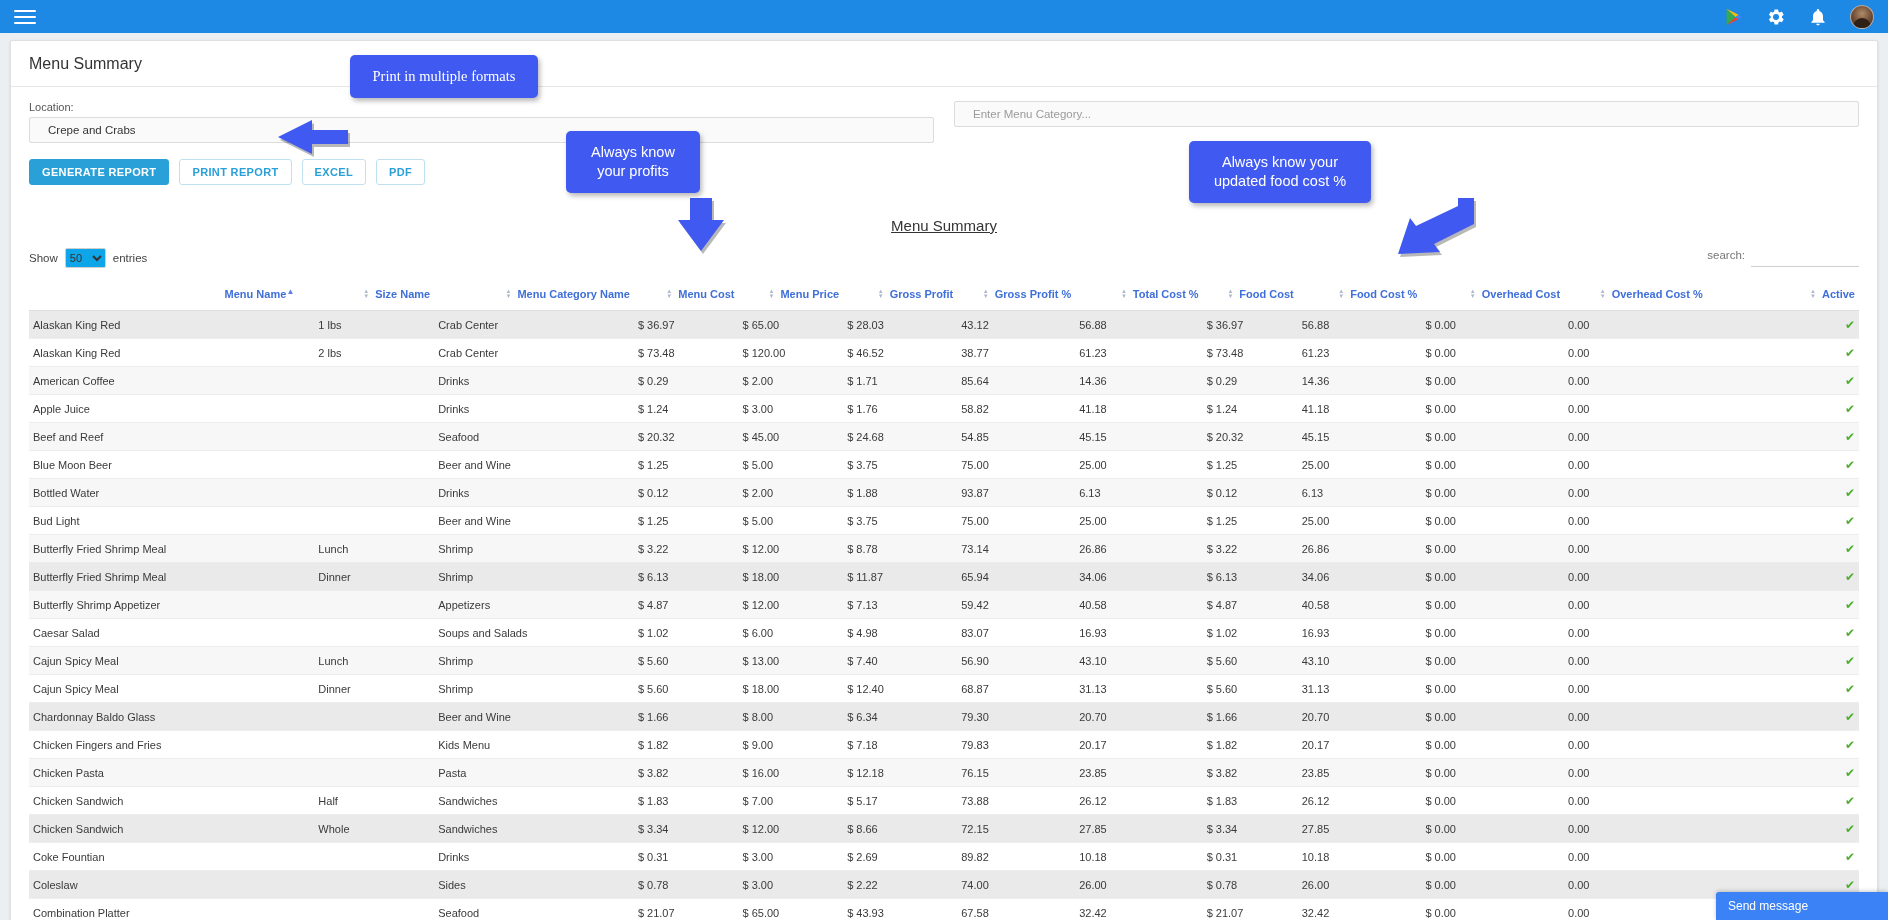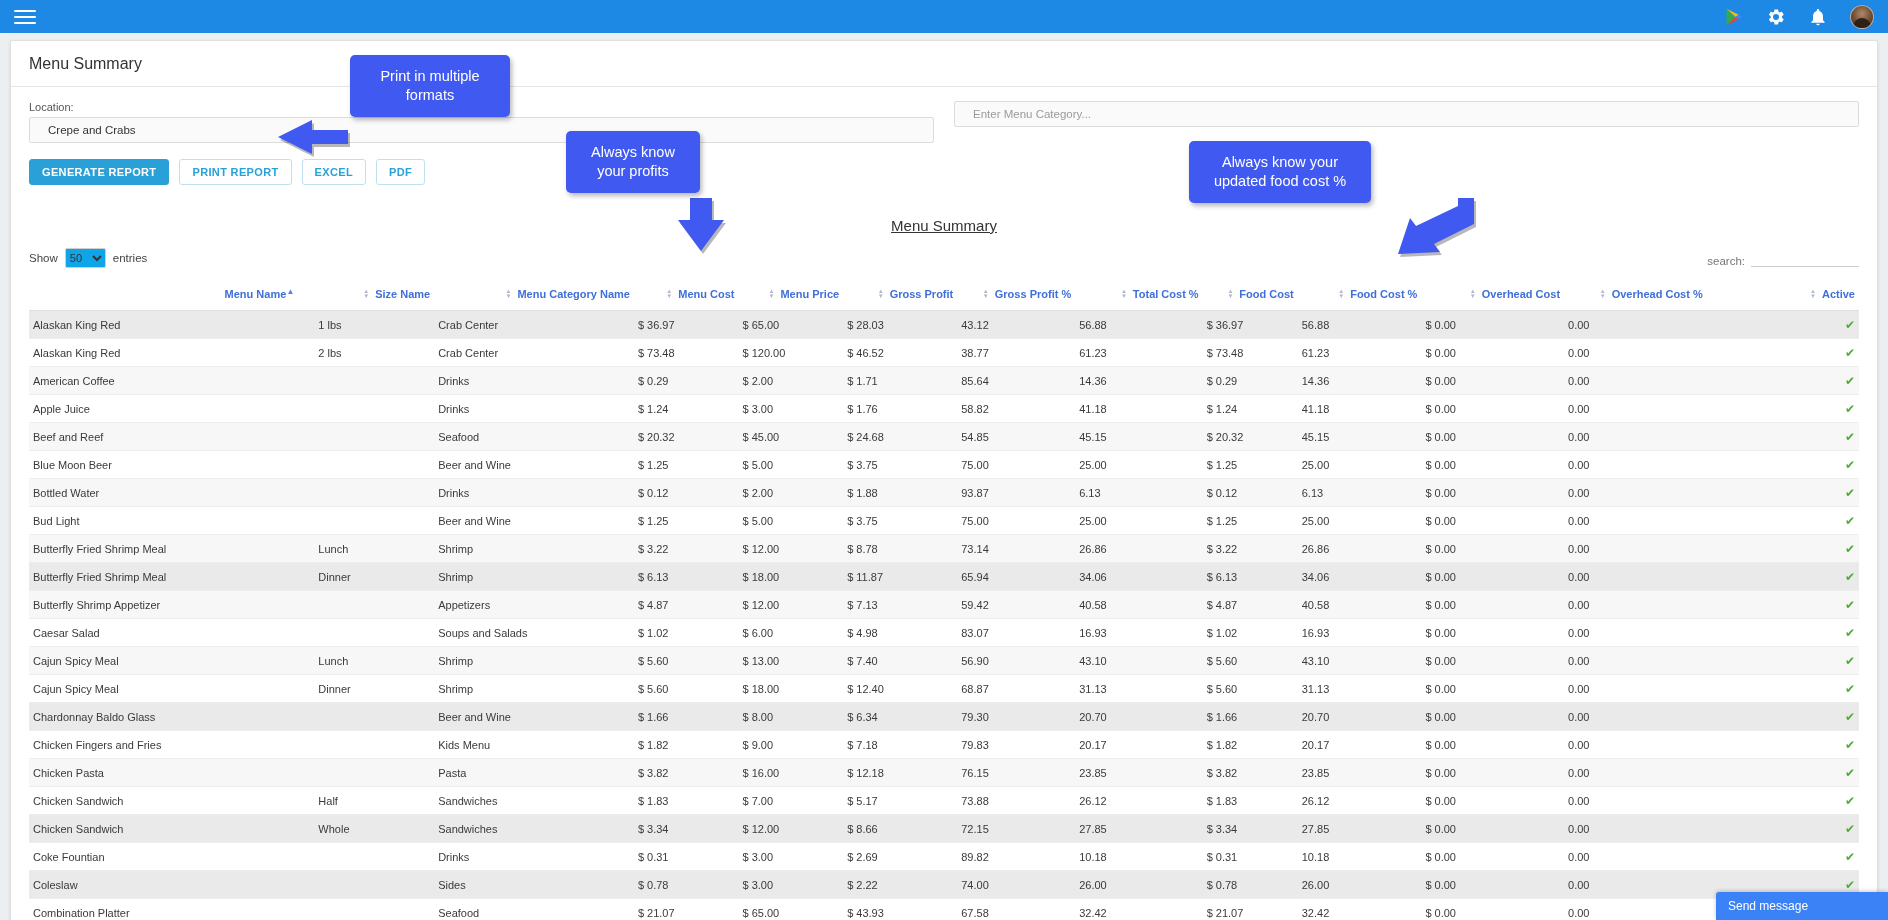--- a/index.html
+++ b/index.html
@@ -103,21 +103,21 @@
   .tablecontrols {
     display: flex; align-items: center; justify-content: space-between;
     padding: 14px 18px 0 18px;
   }
   .showentries { font-size: 11.5px; color: #444; display:flex; align-items:center; gap:7px;}
   .showentries select {
     height: 20px; font-size: 11px; border: 1px solid #cfcfcf;
     background:#0ea5e9; color:#333; border-radius:2px;
     font-family: "Liberation Sans", sans-serif;
   }
-  .searchbox { display:flex; align-items:flex-end; gap:6px; }
+  .searchbox { display:flex; align-items:flex-start; gap:6px; }
   .searchbox .lbl { font-size:11.5px; color:#777; }
   .searchbox input {
     width: 108px; border: none; border-bottom: 1px solid #cfcfcf;
     font-size: 11.5px; outline: none; height: 18px; background: transparent;
     font-family: "Liberation Sans", sans-serif;
   }
 
   
   .tablewrap { padding: 12px 18px 0 18px; }
   table.dt { width: 100%; border-collapse: collapse; }
@@ -170,21 +170,21 @@
     font-size: 14.5px;
     line-height: 1.32;
     text-align: center;
     border-radius: 5px;
     padding: 12px 14px;
     box-shadow: 2px 3px 5px rgba(0,0,0,.28);
     z-index: 40;
   }
   .arrow-svg { position: absolute; z-index: 39; overflow: visible; }
 
-  #callout-print { left: 350px; top: 55px; width: 160px; }
+  #callout-print { left: 350px; top: 55px; width: 188px; font-family: Liberation Serif, serif; }
   #callout-profit { left: 566px; top: 131px; width: 134px; }
   #callout-foodcost { left: 1189px; top: 141px; width: 182px; }
 
   
   .chatwidget {
     position: absolute; right: 0px; bottom: 0px;
     width: 172px; height: 28px;
     background: #3b82f6; color: #fff;
     font-size: 12px;
     display: flex; align-items: center;

